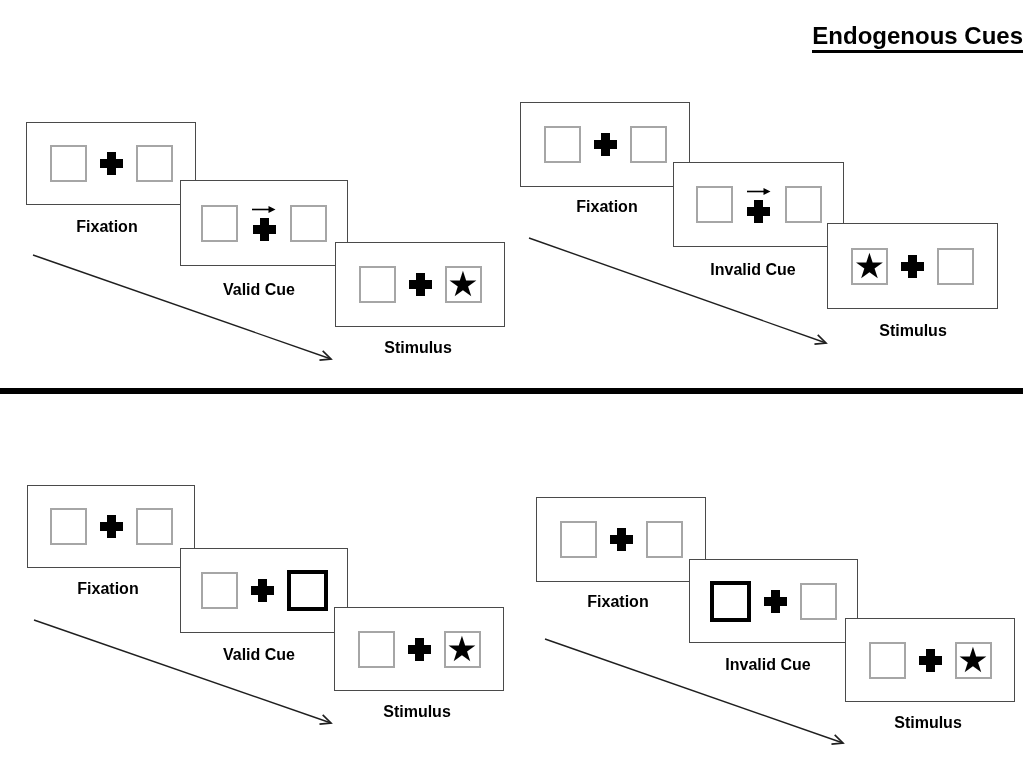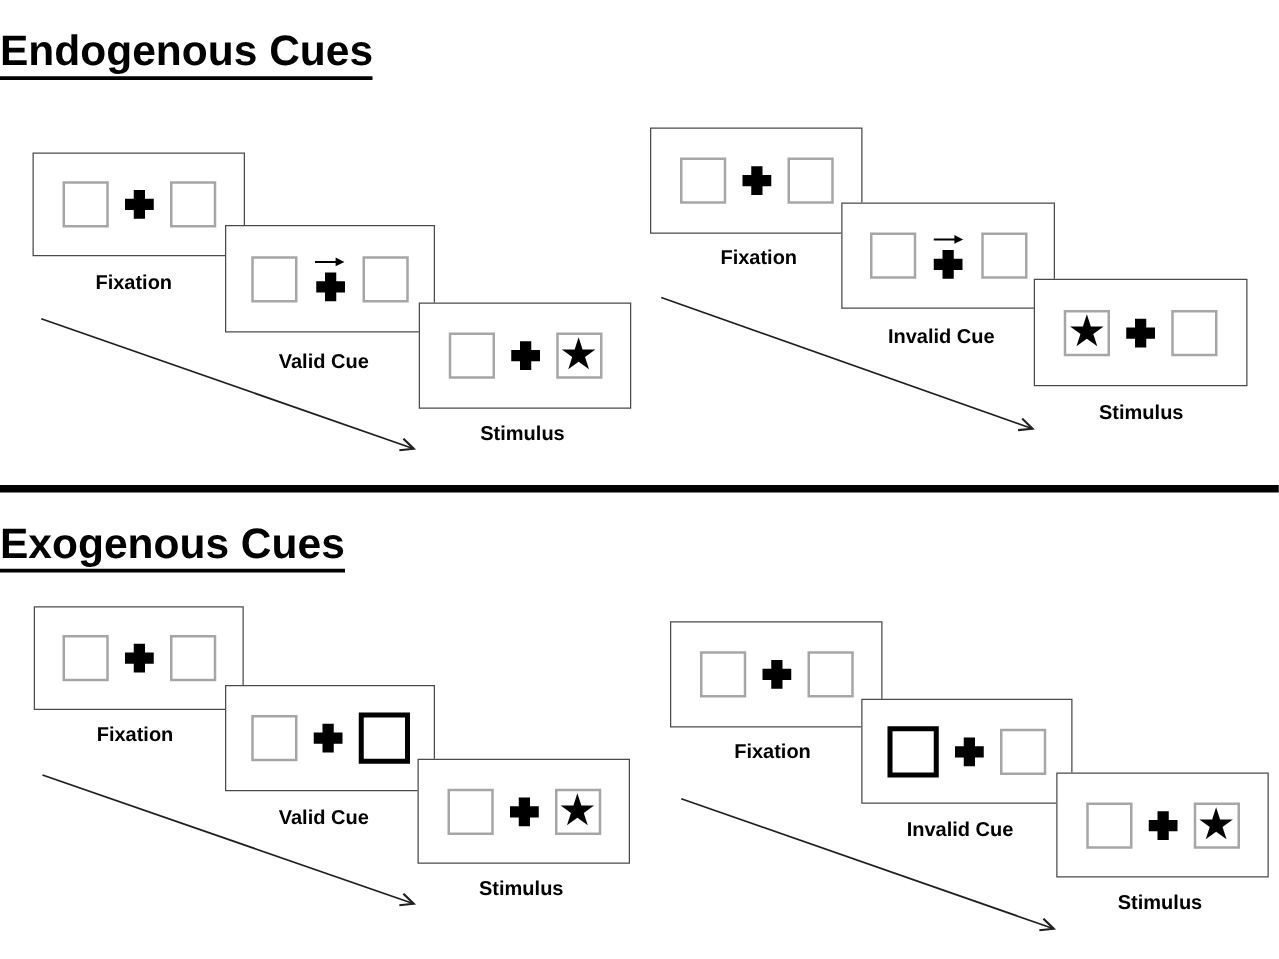--- a/index.html
+++ b/index.html
@@ -3,22 +3,22 @@
 <meta charset="utf-8">
 <style>
   html,body{margin:0;padding:0;}
   body{
     width:1023px;height:767px;background:#ffffff;
     font-family:"Liberation Sans",sans-serif;
     position:relative;overflow:hidden;color:#000;
   }
   .stage{position:absolute;inset:0;}
   .title{
-    position:absolute;left:0;width:100%;text-align:left;
-    font-weight:bold;font-size:34px;letter-spacing:0;
+    position:absolute;left:0;width:100%;text-align:right;
+    font-weight:bold;font-size:24px;letter-spacing:0;
   }
   .title .u{border-bottom:3px solid #000;padding-bottom:1px;}
   .divider{position:absolute;left:0;width:1023px;height:6px;background:#000;}
   .panel{
     position:absolute;background:#fff;border:1px solid #4a4a4a;
     box-sizing:border-box;
   }
   .row{
     position:absolute;inset:0;display:flex;align-items:center;
     justify-content:center;gap:13px;
@@ -45,23 +45,20 @@
 <body>
 
 <div class="stage">
 
   <div class="title" style="top:22px">
     <span class="u">Endogenous Cues</span>
   </div>
 
   <div class="divider" style="top:388px"></div>
 
-  <div class="title" style="top:416px">
-    <span class="u">Exogenous Cues</span>
-  </div>
 
   <div class="panel" style="left:26px;top:122px;width:170px;height:83px;z-index:1">
     <div class="row">
       <div class="box"></div>
       <div class="mid">
           <div class="plus"></div>
         </div>
       <div class="box"></div>
     </div>
   </div>

